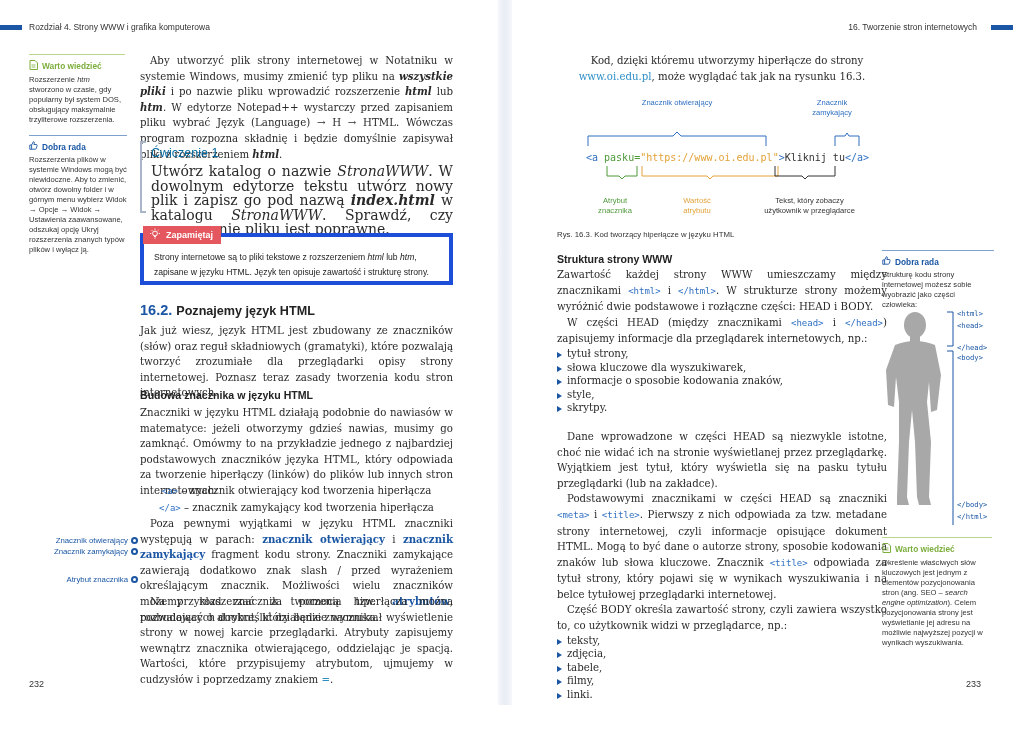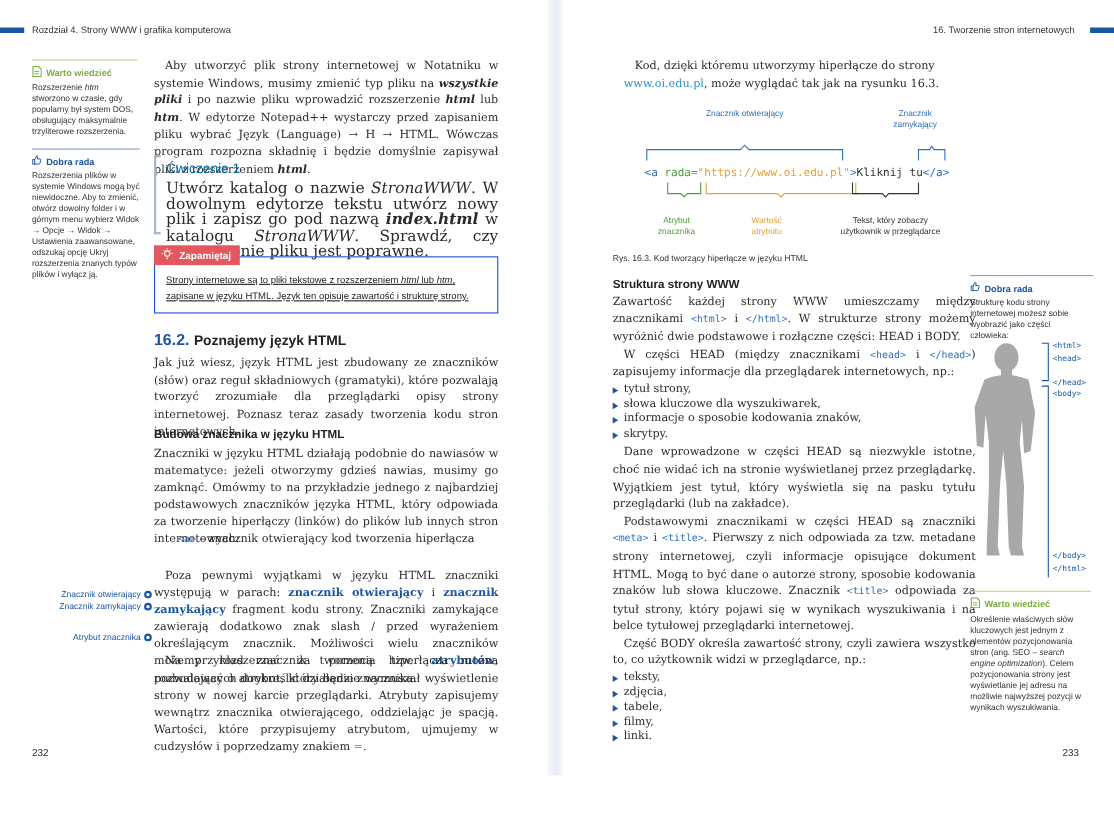--- a/index.html
+++ b/index.html
@@ -30,21 +30,21 @@
   .side-title { font-size: 8.3px; font-weight: bold; margin-bottom: 3px; display: flex; align-items: center; gap: 4px; }
   .side-rule { height: 1px; margin-bottom: 5px; }
   .green { color: #7cae3c; }
   .blue { color: #1a56a4; }
 
   .exercise { position: absolute; border-left: 2px solid #a9b6c9; padding-left: 9px; }
   .exercise::before, .exercise::after { content: ""; position: absolute; left: -2px; width: 6px; height: 2px; background: #a9b6c9; }
   .exercise::before { top: 0; } .exercise::after { bottom: 0; }
   .exercise-title { font-family: "Liberation Sans", sans-serif; color: #0369a1; font-size: 12.5px; margin-bottom: 4px; }
 
-  .remember { position: absolute; border: 1px solid #1d4ed8; text-decoration: underline; }
+  .remember { position: absolute; border: 4px solid #1d4ed8; }
   .remember-tab { position: absolute; left: -1px; top: -11px; height: 18px; background: #e4575e; color: #fff;
     font-family: "Liberation Sans", sans-serif; font-size: 9px; font-weight: bold; padding: 0 8px 0 6px;
     display: flex; align-items: center; gap: 5px; }
   .remember-text { font-family: "Liberation Sans", sans-serif; font-size: 8.6px; line-height: 15px; color: #222; padding: 13px 10px 6px 10px; }
 
   .section-h { position: absolute; font-family: "Liberation Sans", sans-serif; font-weight: bold; font-size: 12.6px; color: #222; }
   .section-num { color: #1a56a4; font-size: 14.5px; margin-right: 4px; }
   .sub-h { position: absolute; font-family: "Liberation Sans", sans-serif; font-weight: bold; font-size: 10.6px; color: #222; }
 
   .margin-term { position: absolute; right: 0; font-family: "Liberation Sans", sans-serif; font-size: 7.8px; color: #1a56a4; display: flex; align-items: center; gap: 3px; white-space: nowrap; }
@@ -128,20 +128,21 @@
     <div class="section-h" style="left:140px; top:302px;">
       <span class="section-num">16.2.</span><span>Poznajemy język HTML</span>
     </div>
     <div class="body-text" style="position:absolute; left:140px; top:323px; width:313px;">Jak już wiesz, język HTML jest zbudowany ze znaczników (słów) oraz reguł składniowych (gramatyki), które pozwalają tworzyć zrozumiałe dla przeglądarki opisy strony internetowej. Poznasz teraz zasady tworzenia kodu stron internetowych.</div>
 
     <div class="sub-h" style="left:140px; top:389px;">Budowa znacznika w języku HTML</div>
     <div class="body-text" style="position:absolute; left:140px; top:405px; width:313px;">Znaczniki w języku HTML działają podobnie do nawiasów w matematyce: jeżeli otworzymy gdzieś nawias, musimy go zamknąć. Omówmy to na przykładzie jednego z najbardziej podstawowych znaczników języka HTML, który odpowiada za tworzenie hiperłączy (linków) do plików lub innych stron internetowych:</div>
 
     <div class="body-text" style="position:absolute; left:140px; top:483px; width:313px; text-align:center;">
       <div><span class="code">&lt;a&gt;</span><span> – znacznik otwierający kod tworzenia hiperłącza</span></div>
+      <div><span class="code">&lt;/a&gt;</span><span> – znacznik zamykający kod tworzenia hiperłącza</span></div>
     </div>
 
     <div style="position:absolute; left:0; top:0; width:138px; height:705px;">
       <div class="margin-term" style="top:536px;">
           <span>Znacznik otwierający</span>
           <span class="dot"></span>
         </div>
       <div class="margin-term" style="top:547px;">
           <span>Znacznik zamykający</span>
           <span class="dot"></span>
@@ -162,57 +163,58 @@
 
     <div class="page-num" style="left:29px;">232</div>
   </div>
 
   <div class="gutter"></div>
 
   <div class="page page-right">
     <div class="run-head" style="right:36px; text-align:right;">16. Tworzenie stron internetowych</div>
     <div class="run-bar" style="right:0;"></div>
 
-    <div class="body-text indent" style="position:absolute; left:45px; top:53px; width:330px; text-align:left;margin-left:10px;">
+    <div class="body-text indent" style="position:absolute; left:45px; top:53px; width:330px; text-align:center;">
       <span>Kod, dzięki któremu utworzymy hiperłącze do strony </span><span class="link">www.oi.edu.pl</span><span>, może wyglądać tak jak na rysunku 16.3.</span>
     </div>
 
     <div class="fig" style="left:40px; top:94px; width:330px; height:130px;">
       <div class="fig-label" style="left:80px; top:4px; width:90px; color:#2e6fc2;">Znacznik otwierający</div>
       <div class="fig-label" style="left:250px; top:4px; width:60px; color:#2e6fc2;">Znacznik zamykający</div>
 
       <svg style="position:absolute; left:0; top:0;" width="330" height="130">
         <path d="M36 52 v-10 h85 l4 -4 l4 4 h85 v10" fill="none" stroke="#2e6fc2" stroke-width="1"></path>
         <path d="M283 52 v-10 h10 l2 -3 l2 3 h10 v10" fill="none" stroke="#2e6fc2" stroke-width="1"></path>
         <path d="M55 72 v10 h12 l3 3 l3 -3 h12 v-10" fill="none" stroke="#4f9a3a" stroke-width="1"></path>
         <path d="M90 72 v10 h65 l3 3 l3 -3 h65 v-10" fill="none" stroke="#e3a23a" stroke-width="1"></path>
         <path d="M223 72 v10 h27 l3 3 l3 -3 h27 v-10" fill="none" stroke="#333" stroke-width="1"></path>
       </svg>
 
       <div class="code-line" style="left:34px; top:58px;">
-        <span style="color:#2e6fc2;">&lt;a </span><span style="color:#4f9a3a;">rada=</span><span style="color:#e3a23a;">"https://www.oi.edu.pl"</span><span style="color:#2e6fc2;">&gt;</span><span style="color:#333;">Kliknij tu</span><span style="color:#2e6fc2;">&lt;/a&gt;</span>
+        <span style="color:#2e6fc2;">&lt;a </span><span style="color:#4f9a3a;">pasku=</span><span style="color:#e3a23a;">"https://www.oi.edu.pl"</span><span style="color:#2e6fc2;">&gt;</span><span style="color:#333;">Kliknij tu</span><span style="color:#2e6fc2;">&lt;/a&gt;</span>
       </div>
 
       <div class="fig-label" style="left:38px; top:102px; width:50px; color:#4f9a3a;">Atrybut znacznika</div>
       <div class="fig-label" style="left:125px; top:102px; width:40px; color:#e3a23a;">Wartość atrybutu</div>
       <div class="fig-label" style="left:205px; top:102px; width:105px; color:#333;">Tekst, który zobaczy użytkownik w przeglądarce</div>
     </div>
     <div class="fig-caption" style="left:45px; top:230px;">Rys. 16.3. Kod tworzący hiperłącze w języku HTML</div>
 
     <div class="sub-h" style="left:45px; top:253px;">Struktura strony WWW</div>
     <div class="body-text" style="position:absolute; left:45px; top:267px; width:330px;">
       <p><span>Zawartość każdej strony WWW umieszczamy między znacznikami </span><span class="code">&lt;html&gt;</span><span> i </span><span class="code">&lt;/html&gt;</span><span>. W strukturze strony możemy wyróżnić dwie podstawowe i rozłączne części: HEAD i BODY.</span></p>
       <p class="indent"><span>W części HEAD (między znacznikami </span><span class="code">&lt;head&gt;</span><span> i </span><span class="code">&lt;/head&gt;</span><span>) zapisujemy informacje dla przeglądarek internetowych, np.:</span></p>
       <ul class="arrows" style="line-height:13.6px;">
         <li>tytuł strony,</li>
         <li>słowa kluczowe dla wyszukiwarek,</li>
         <li>informacje o sposobie kodowania znaków,</li>
+        <li>style,</li>
         <li>skrytpy.</li>
       </ul>
-      <p class="indent" style="margin-top:3px;">Dane wprowadzone w części HEAD są niezwykle istotne, choć nie widać ich na stronie wyświetlanej przez przeglądarkę. Wyjątkiem jest tytuł, który wyświetla się na pasku tytułu przeglądarki (lub na zakładce).</p>
+      <p class="indent" style="margin-top:14px;">Dane wprowadzone w części HEAD są niezwykle istotne, choć nie widać ich na stronie wyświetlanej przez przeglądarkę. Wyjątkiem jest tytuł, który wyświetla się na pasku tytułu przeglądarki (lub na zakładce).</p>
       <p class="indent"><span>Podstawowymi znacznikami w części HEAD są znaczniki </span><span class="code">&lt;meta&gt;</span><span> i </span><span class="code">&lt;title&gt;</span><span>. Pierwszy z nich odpowiada za tzw. metadane strony internetowej, czyli informacje opisujące dokument HTML. Mogą to być dane o autorze strony, sposobie kodowania znaków lub słowa kluczowe. Znacznik </span><span class="code">&lt;title&gt;</span><span> odpowiada za tytuł strony, który pojawi się w wynikach wyszukiwania i na belce tytułowej przeglądarki internetowej.</span></p>
       <p class="indent">Część BODY określa zawartość strony, czyli zawiera wszystko to, co użytkownik widzi w przeglądarce, np.:</p>
       <ul class="arrows" style="line-height:13.6px;">
         <li>teksty,</li>
         <li>zdjęcia,</li>
         <li>tabele,</li>
         <li>filmy,</li>
         <li>linki.</li>
       </ul>
     </div>

